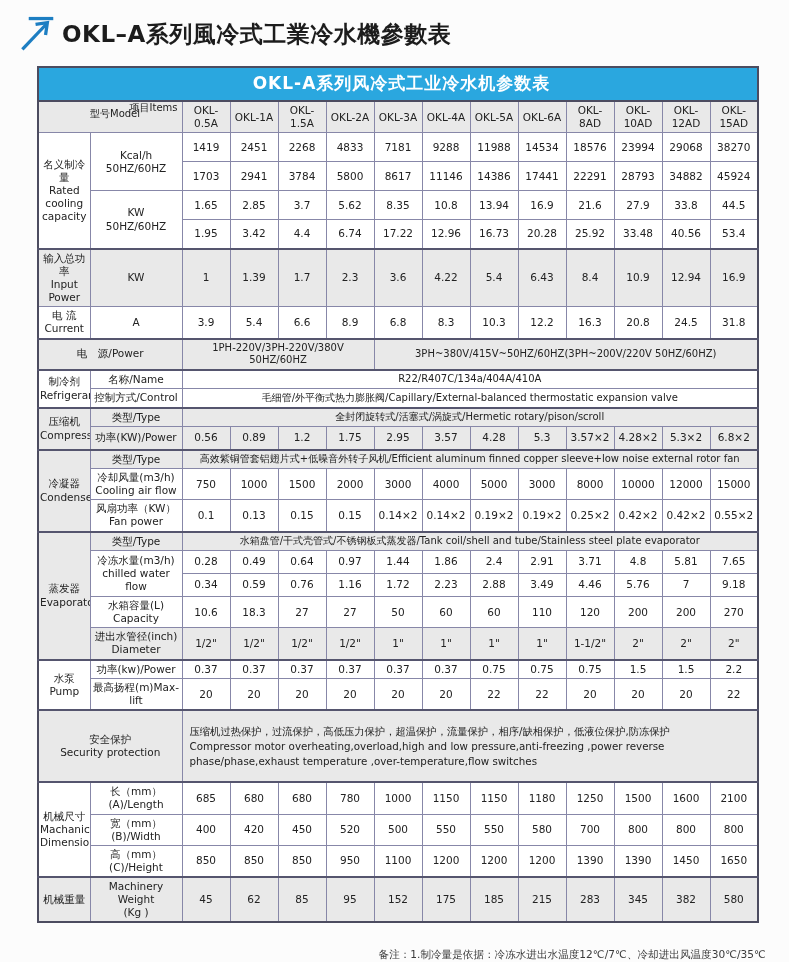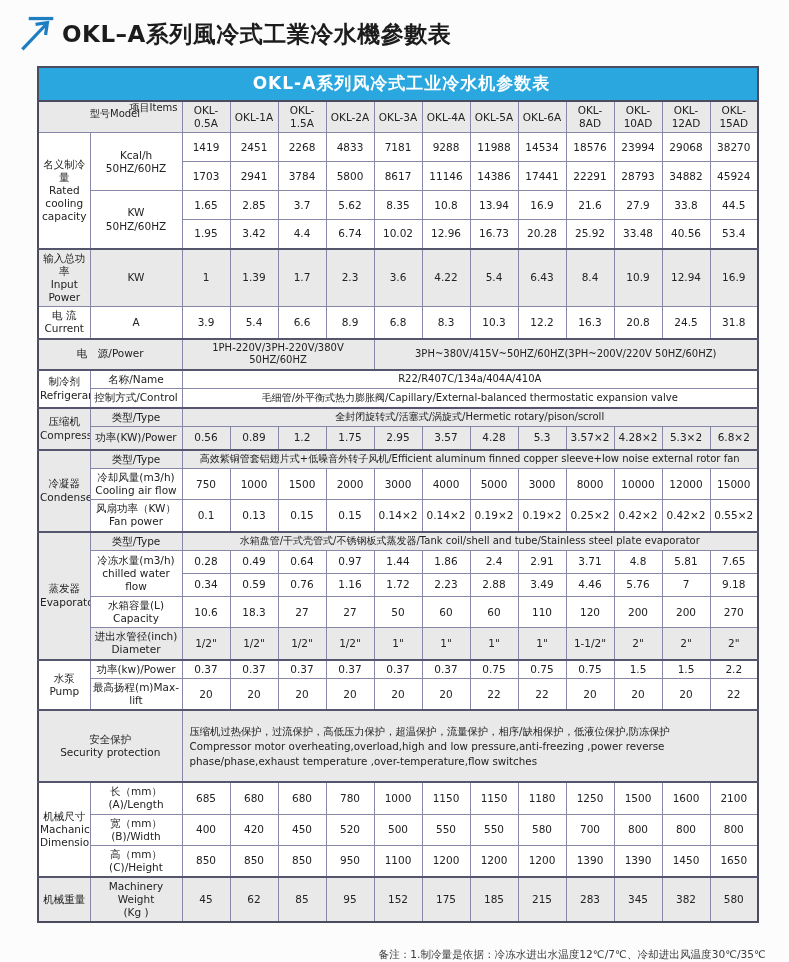--- a/index.html
+++ b/index.html
@@ -146,21 +146,21 @@
           <td>21.6</td>
           <td>27.9</td>
           <td>33.8</td>
           <td>44.5</td>
         </tr>
     <tr class="h29">
           <td>1.95</td>
           <td>3.42</td>
           <td>4.4</td>
           <td>6.74</td>
-          <td>10.02</td>
+          <td>17.22</td>
           <td>12.96</td>
           <td>16.73</td>
           <td>20.28</td>
           <td>25.92</td>
           <td>33.48</td>
           <td>40.56</td>
           <td>53.4</td>
         </tr>
 
     <tr class="gray sec h29">

